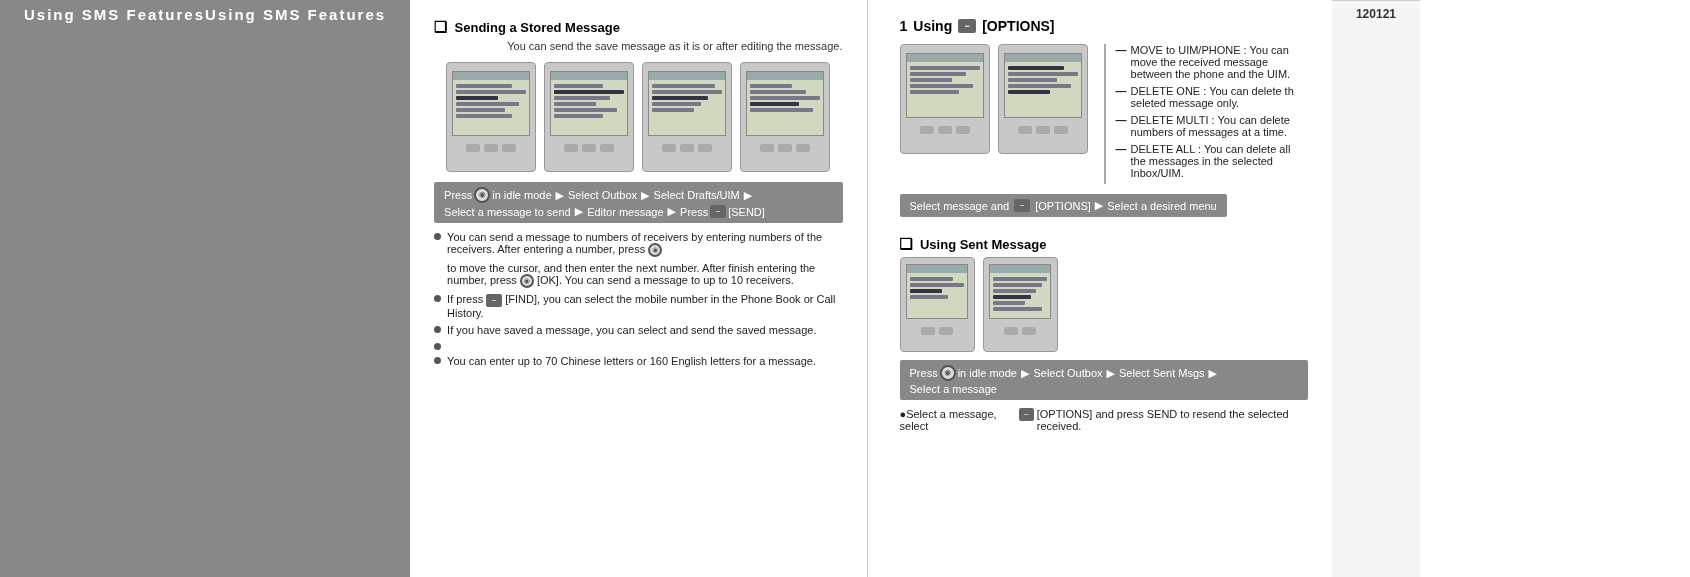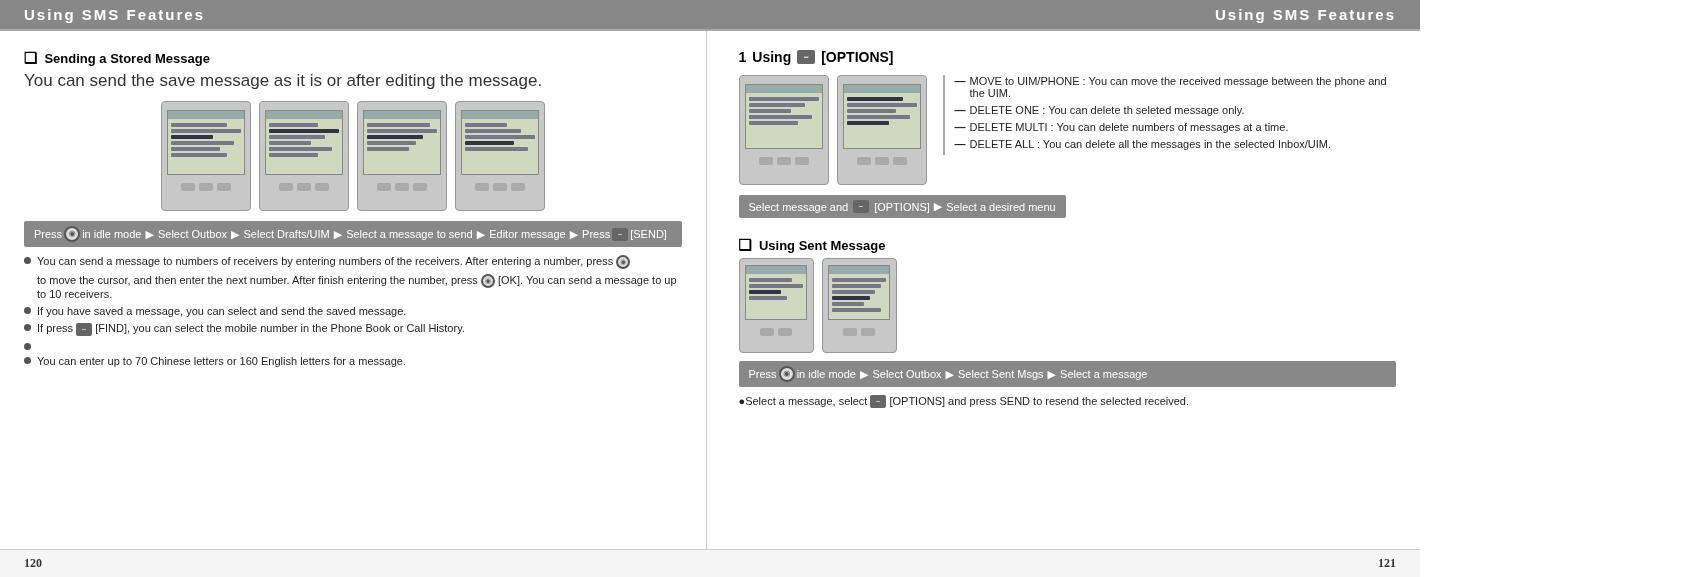--- a/index.html
+++ b/index.html
@@ -7,21 +7,21 @@
       font-family: Arial, sans-serif;
       font-size: 12px;
       background: #fff;
       width: 1690px;
       min-height: 577px;
       overflow: hidden;
     }
 
     .page-wrapper {
       display: flex;
-      flex-direction: column;
+      flex-direction: row;
       width: 1420px;
       min-height: 577px;
     }
 
     
     .header {
       display: flex;
       justify-content: space-between;
       background: #888;
       color: #fff;
@@ -65,23 +65,24 @@
       align-items: center;
       gap: 4px;
     }
 
     .section-bullet {
       font-size: 15px;
       margin-right: 3px;
     }
 
     .section-subtitle {
-      font-size: 17px;
+      font-size: 11px;
       color: #333;
       margin-bottom: 10px;
+      text-align: right;
     }
 
     
     .phone-images {
       display: flex;
       gap: 8px;
       justify-content: center;
       margin-bottom: 10px;
     }
 
@@ -227,21 +228,20 @@
       margin-bottom: 8px;
     }
 
     
     .bottom-bar {
       display: flex;
       justify-content: space-between;
       padding: 6px 24px;
       border-top: 1px solid #ccc;
       background: #f5f5f5;
-      font-family: Liberation Serif, serif;
     }
 
     .page-num {
       font-size: 12px;
       font-weight: bold;
       color: #333;
     }
 
     
     .icon-box {
@@ -435,25 +435,25 @@
         <div class="bullet-item">
           <div class="bullet-dot"></div>
           <span>You can send a message to numbers of receivers by entering numbers of the receivers. After entering a number, press <span class="circle-icon" style="display:inline-block;width:14px;height:14px;line-height:10px;font-size:7px;">◉</span></span>
         </div>
         <div class="bullet-item">
           <div class="bullet-dot" style="visibility:hidden;"></div>
           <span>to move the cursor, and then enter the next number. After finish entering the number, press <span class="circle-icon" style="display:inline-block;width:14px;height:14px;line-height:10px;font-size:7px;">◉</span> [OK]. You can send a message to up to 10 receivers.</span>
         </div>
         <div class="bullet-item">
           <div class="bullet-dot"></div>
-          <span>If you have saved a message, you can select and send the saved message.</span>
+          <span>If press <span class="icon-box" style="display:inline-block;">−</span> [FIND], you can select the mobile number in the Phone Book or Call History.</span>
         </div>
         <div class="bullet-item">
           <div class="bullet-dot"></div>
-          <span>If press <span class="icon-box" style="display:inline-block;">−</span> [FIND], you can select the mobile number in the Phone Book or Call History.</span>
+          <span>If you have saved a message, you can select and send the saved message.</span>
         </div>
         <div class="bullet-item">
           <div class="bullet-dot"></div>
         </div>
         <div class="bullet-item">
           <div class="bullet-dot"></div>
           <span>You can enter up to 70 Chinese letters or 160 English letters for a message.</span>
         </div>
       </div>
     </div>

